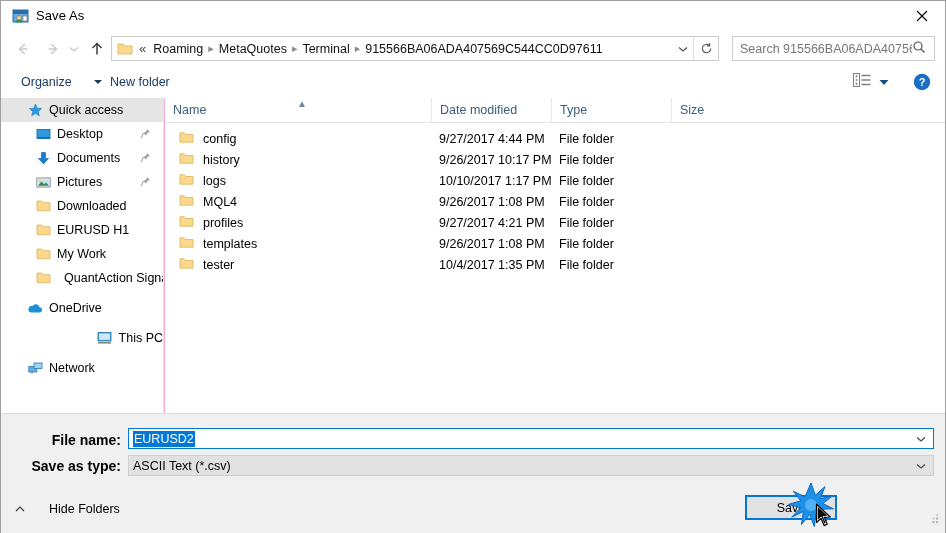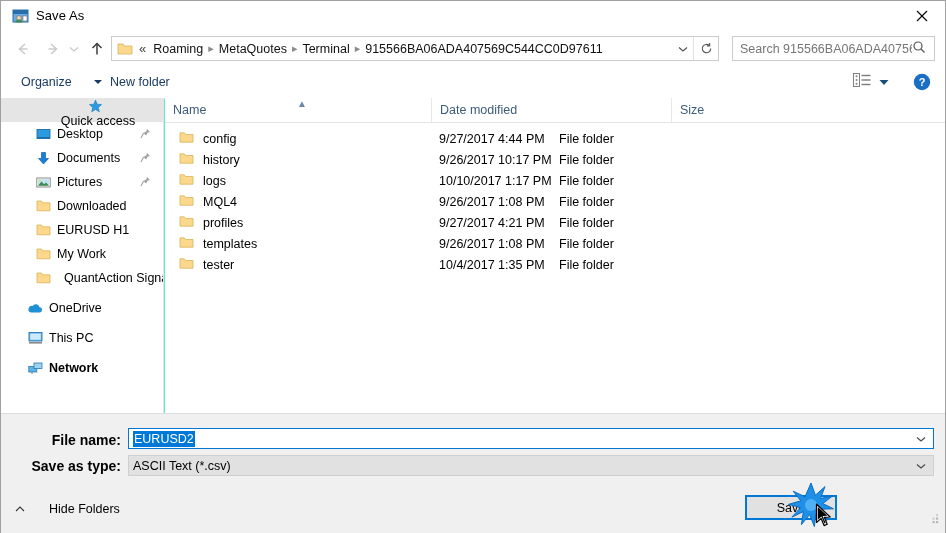--- a/index.html
+++ b/index.html
@@ -7,21 +7,21 @@
     width: 946px; height: 533px;
     overflow: hidden;
     font-family: "Liberation Sans", sans-serif;
     font-size: 12px;
     color: #000;
     background: #f0f0f0;
   }
   #dialog {
     position: relative;
     width: 946px; height: 533px;
-    background: #5eead4;
+    background: #f9a8d4;
     border: 1px solid #a0a0a0;
     box-sizing: border-box;
   }
 
   
   .titlebar {
     position: absolute; left: 0; top: 0;
     width: 944px; height: 31px;
     background: #ffffff;
     box-sizing: border-box;
@@ -135,21 +135,21 @@
     box-sizing:border-box;
     overflow:hidden;
   }
   .nav-item {
     position: relative;
     height: 24px;
     display:flex; align-items:center;
     font-size: 12.5px; color:#000;
     white-space: nowrap;
   }
-  .nav-item.selected { background:#e5e5e5;flex-direction:column; }
+  .nav-item.selected { background:#e5e5e5; }
   .nav-ico { width:16px; height:16px; flex:0 0 auto; display:flex; align-items:center; justify-content:center;}
   .nav-label { margin-left: 6px; }
   .pin { position:absolute; right: 12px; top: 6px; }
 
   .filepanel {
     position:absolute; left:164px; top:97px;
     width: 780px; height: 315px;
     background:#ffffff;
     box-sizing:border-box;
     overflow:hidden;
@@ -473,51 +473,54 @@
 
     <div class="nav-item" style="padding-left:26px; margin-top:6px;">
       <span class="nav-ico">
         <svg width="16" height="12" viewBox="0 0 16 12">
           <path d="M4 10.5h8.3a2.6 2.6 0 0 0 .2-5.2A3.8 3.8 0 0 0 5.6 4 2.9 2.9 0 0 0 4 10.5z" fill="#1e90d6"></path>
         </svg>
       </span>
       <span class="nav-label">OneDrive</span>
     </div>
 
-    <div class="nav-item" style="padding-left:26px; margin-top:6px;">
+    <div class="nav-item" style="padding-left:12px; margin-top:6px;justify-content:flex-end;">
       <span class="nav-ico">
         <svg width="15" height="14" viewBox="0 0 15 14">
           <rect x="1" y="1.5" width="13" height="8.5" fill="#5cb3e8" stroke="#2a78b0" stroke-width=".9"></rect>
           <rect x="2.2" y="2.6" width="10.6" height="6.2" fill="#cfe9f8"></rect>
           <rect x="1" y="11" width="13" height="1.6" fill="#8a8a8a"></rect>
         </svg>
       </span>
       <span class="nav-label">This PC</span>
     </div>
 
-    <div class="nav-item" style="padding-left:26px; margin-top:6px;font-weight:bold;">
+    <div class="nav-item" style="padding-left:26px; margin-top:6px;">
       <span class="nav-ico">
         <svg width="15" height="14" viewBox="0 0 15 14">
           <rect x="0.8" y="5.5" width="8" height="5.5" fill="#5cb3e8" stroke="#2a78b0" stroke-width=".8"></rect>
           <rect x="6" y="2" width="8" height="5.5" fill="#9fd3f2" stroke="#2a78b0" stroke-width=".8"></rect>
           <line x1="4" y1="11" x2="4" y2="13" stroke="#7a7a7a" stroke-width="1"></line>
         </svg>
       </span>
       <span class="nav-label">Network</span>
     </div>
   </div>
 
   <div class="filepanel">
     <div class="colheaders">
       <div class="col" style="left:266px; width:120px;">
         <span>Date modified</span>
       </div>
       <div class="col first" style="left:0; width:266px;">
         <span>Name</span>
         <span class="sortmark">▲</span>
+      </div>
+      <div class="col" style="left:386px; width:120px;">
+        <span>Type</span>
       </div>
       <div class="col" style="left:506px; width:80px;">
         <span>Size</span>
       </div>
     </div>
 
     <div style="padding-top:5px;">
       <div class="row">
         <span class="cell name">
           <span class="folder-ico">

